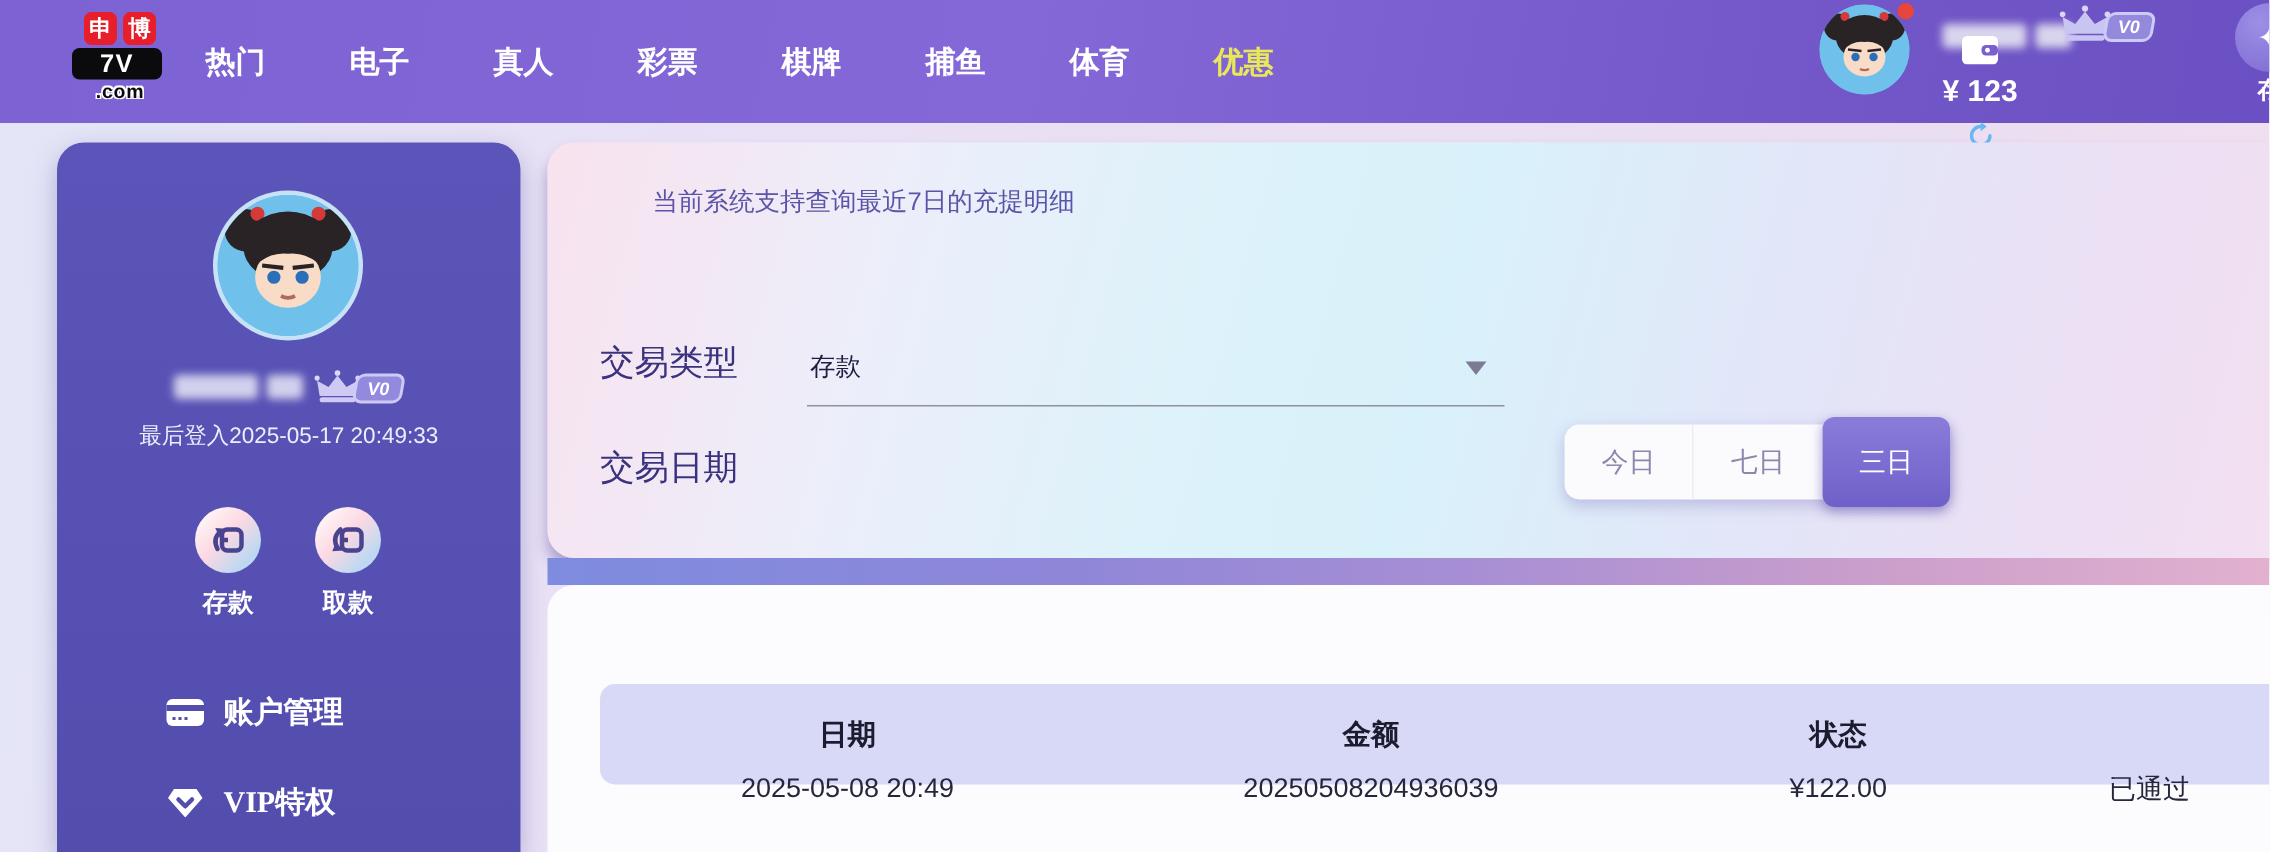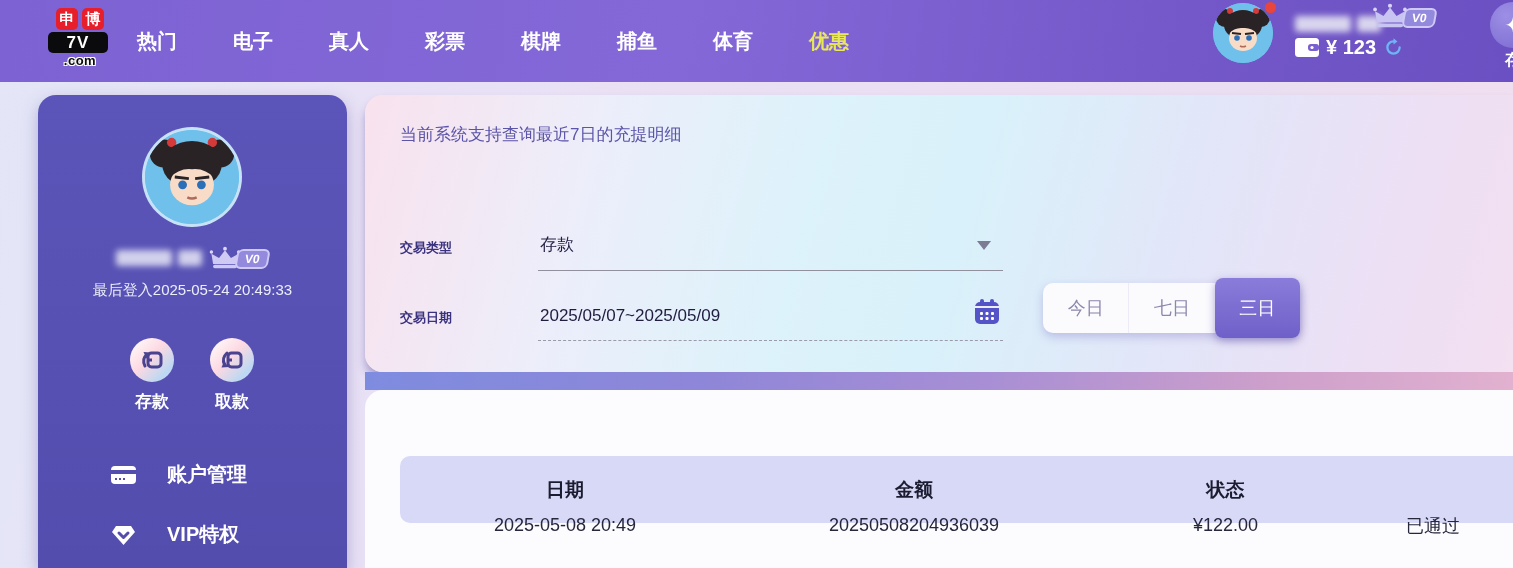--- a/index.html
+++ b/index.html
@@ -30,21 +30,21 @@
   .nav-avatar svg { width:60px; height:60px; display:block; }
   .red-dot { position:absolute; left:52px; top:2px; width:11px; height:11px; border-radius:50%; background:#e8453c; }
   .blur-row { position:absolute; left:82px; top:16px; display:flex; gap:6px; align-items:center; }
   .blur-block { height:16px; border-radius:3px; background:rgba(235,235,245,.85); filter:blur(3px); }
   .bb-a { width:56px; } .bb-b { width:24px; }
   .crown-badge { position:absolute; left:158px; top:2px; display:flex; align-items:flex-end; }
   .crown-badge svg { width:38px; height:28px; }
   .v-badge { margin-left:-6px; margin-bottom:2px; background:#938ade; border:2px solid #cfc9f5;
              color:#fff; font-size:12px; font-weight:bold; padding:1px 7px; border-radius:6px;
              transform:skewX(-10deg); }
-  .balance-row { position:absolute; left:82px; top:36px; display:flex; align-items:center; gap:7px; }
+  .balance-row { position:absolute; left:82px; top:24px; display:flex; align-items:center; gap:7px;flex-direction:column; }
   .balance-row svg { display:block; }
   .balance-txt { color:#fff; font-size:20px; font-weight:bold; }
   .quick-dep { position:absolute; left:268px; top:2px; width:64px; text-align:center; }
   .quick-dep-circle { width:46px; height:46px; margin:0 auto; border-radius:50%;
                       background:radial-gradient(circle at 35% 30%, #9d8fe6, #7a68cf);
                       display:flex; align-items:center; justify-content:center; color:#fff; font-size:20px; }
   .quick-dep-label { margin-top:2px; color:#fff; font-size:16px; font-weight:bold; }
 
   
   .sidebar { position:absolute; left:38px; top:95px; width:309px; height:473px;
@@ -62,36 +62,36 @@
                 color:#eceefb; font-size:15px; }
   .side-actions { position:absolute; left:0; top:243px; width:100%; }
   .action-btn { position:absolute; width:64px; text-align:center; cursor:pointer; }
   .action-btn.deposit { left:82px; } .action-btn.withdraw { left:162px; }
   .action-circle { width:44px; height:44px; margin:0 auto; border-radius:50%;
                    background:linear-gradient(135deg,#ffffff 0%,#fcd9e2 45%,#bcd8f2 80%,#cfd4f4 100%);
                    display:flex; align-items:center; justify-content:center; }
   .action-circle svg { width:26px; height:26px; }
   .action-label { margin-top:8px; color:#fff; font-size:17px; font-weight:bold; }
   .side-menu { position:absolute; left:0; top:352px; width:100%; }
-  .menu-item { position:absolute; left:72px; display:flex; align-items:center; gap:30px; cursor:pointer; }
+  .menu-item { position:absolute; left:72px; display:flex; align-items:center; gap:12px; cursor:pointer;font-family:Liberation Serif, serif; }
   .menu-item.m0 { top:14px; } .menu-item.m1 { top:74px; }
   .menu-item svg { width:27px; height:27px; }
   .menu-label { color:#fff; font-size:20px; font-weight:bold; }
 
   
   .main-panel { position:absolute; left:365px; top:95px; right:0; height:277px;
                 border-radius:18px 0 0 18px;
                 background:linear-gradient(105deg,#f8e2ee 0%,#eceefa 20%,#ddf2fa 38%,#d9f1fa 52%,#e3e5f8 72%,#eedff4 90%,#f3e0f1 100%);
                 box-shadow:0 7px 9px rgba(95,80,160,.45); }
   .panel-head { position:absolute; left:35px; top:28px; display:flex; align-items:baseline; gap:12px; }
   .panel-title { font-size:31px; font-weight:bold; color:#332c68; letter-spacing:1px; }
-  .panel-sub { font-size:17px; color:#5b54a8; font-weight:500; }
+  .panel-sub { font-size:17px; color:#5b54a8; font-weight:500;margin-left:35px; }
   .filter-row { position:absolute; left:35px; display:flex; align-items:flex-end; }
   .fr-type { top:120px; height:56px; } .fr-date { top:190px; height:56px; }
-  .filter-label { width:138px; font-size:13px; color:#3a327e; font-weight:700; padding-bottom:14px; }
+  .filter-label { width:138px; font-size:23px; color:#3a327e; font-weight:400; padding-bottom:14px; }
   .filter-field { position:relative; width:465px; height:100%; }
   .field-value { position:absolute; left:2px; bottom:14px; font-size:17px; color:#201d40; }
   .u-solid { border-bottom:1px solid #90909f; }
   .u-dashed { border-bottom:1px dashed #9a9aac; }
   .caret-down { position:absolute; right:12px; bottom:20px; width:0; height:0;
                 border-left:7px solid transparent; border-right:7px solid transparent;
                 border-top:9px solid #7d7a96; cursor:pointer; }
   .cal-icon { position:absolute; right:2px; bottom:10px; cursor:pointer; }
   .range-group { position:absolute; left:678px; top:188px; width:257px; height:50px;
                  background:#fbfbfe; border-radius:10px; box-shadow:0 4px 10px rgba(120,110,190,.35);
@@ -223,21 +223,21 @@
           <path d="M6 22 L4 10 L13 15 L20 6 L27 15 L36 10 L34 22 Z" fill="#cfcaf4"></path>
           <rect x="6" y="23" width="28" height="4" rx="2" fill="#cfcaf4"></rect>
           <circle cx="4" cy="8" r="2" fill="#ddd8fa"></circle>
           <circle cx="36" cy="8" r="2" fill="#ddd8fa"></circle>
           <circle cx="20" cy="4" r="2.2" fill="#ddd8fa"></circle>
         </svg>
         <span class="v-badge">V0</span>
       </span>
     </div>
 
-    <div class="last-login">最后登入2025-05-24 20:49:33</div>
+    <div class="last-login">最后登入2025-05-17 20:49:33</div>
 
     <div class="side-actions">
       <div class="action-btn deposit">
         <div class="action-circle">
           <svg viewBox="0 0 26 26">
             <rect x="9" y="6" width="13" height="14" rx="3.5" fill="none" stroke="#4a4390" stroke-width="3"></rect>
             <path d="M13 13 H9" stroke="#4a4390" stroke-width="3"></path>
             <path d="M6 19 Q2.5 12 8 7.5" fill="none" stroke="#4a4390" stroke-width="3" stroke-linecap="round"></path>
             <path d="M4.5 5 L12 5.5 L7.5 11.5 Z" fill="#4a4390"></path>
           </svg>
@@ -284,39 +284,20 @@
     <div class="filter-row fr-type">
       <span class="filter-label">交易类型</span>
       <div class="filter-field u-solid">
         <span class="field-value">存款</span>
         <span class="caret-down"></span>
       </div>
     </div>
 
     <div class="filter-row fr-date">
       <span class="filter-label">交易日期</span>
-      <div class="filter-field u-dashed">
-        <span class="field-value">2025/05/07~2025/05/09</span>
-        <span class="cal-icon">
-          <svg width="28" height="28" viewBox="0 0 28 28">
-            <rect x="2" y="4" width="24" height="22" rx="5" fill="#5553c8"></rect>
-            <rect x="7" y="1" width="4" height="6" rx="2" fill="#5553c8"></rect>
-            <rect x="17" y="1" width="4" height="6" rx="2" fill="#5553c8"></rect>
-            <rect x="2" y="8" width="24" height="2" fill="#ffffff" opacity="0.9"></rect>
-            <g fill="#ffffff">
-              <rect x="7" y="14" width="3" height="3" rx="1"></rect>
-                <rect x="12.5" y="14" width="3" height="3" rx="1"></rect>
-                <rect x="18" y="14" width="3" height="3" rx="1"></rect>
-              <rect x="7" y="19" width="3" height="3" rx="1"></rect>
-                <rect x="12.5" y="19" width="3" height="3" rx="1"></rect>
-                <rect x="18" y="19" width="3" height="3" rx="1"></rect>
-            </g>
-          </svg>
-        </span>
-      </div>
     </div>
 
     <div class="range-group">
       <div class="range-btn">今日</div>
       <div class="range-btn">七日</div>
       <div class="range-btn active">三日</div>
     </div>
   </div>
 
   <div class="gap-strip"></div>

